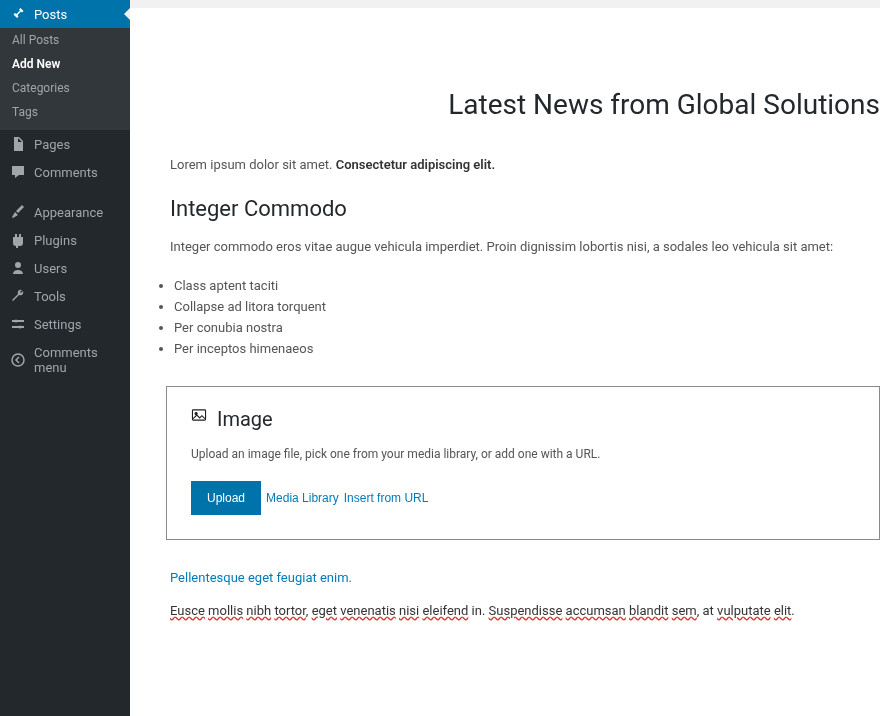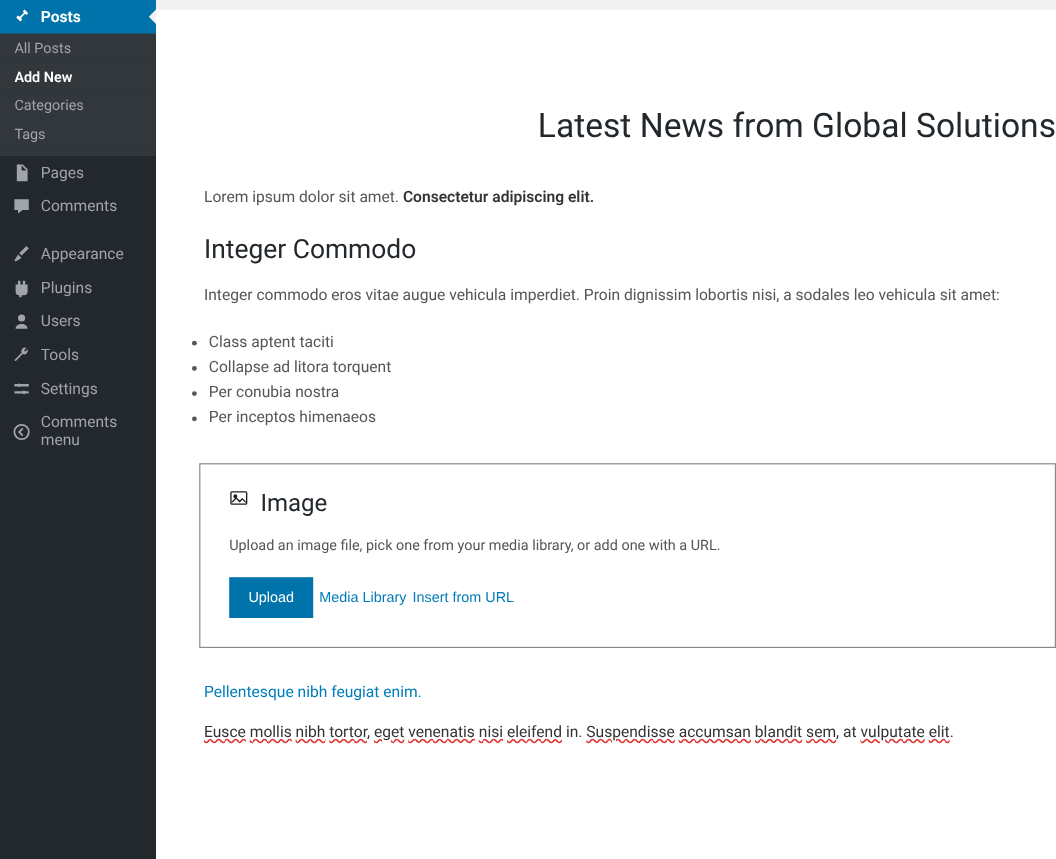--- a/index.html
+++ b/index.html
@@ -28,21 +28,21 @@
       align-items: center;
       padding: 6px 10px;
       color: #a0a5aa;
       cursor: pointer;
       gap: 8px;
       font-size: 13px;
     }
     .sidebar-item.active {
       background: #0073aa;
       color: #fff;
-      font-weight: 700;
+      font-weight: 400;
       position: relative;
       align-items: center;
     }
     .sidebar-item.active::after {
       content: '';
       position: absolute;
       right: 0;
       top: 50%;
       transform: translateY(-50%);
       border: 6px solid transparent;
@@ -303,21 +303,21 @@
       </div>
       <div class="image-block-desc">Upload an image file, pick one from your media library, or add one with a URL.</div>
       <div class="image-block-actions">
         <button class="upload-btn">Upload</button>
         <button class="link-btn">Media Library</button>
         <button class="link-btn">Insert from URL</button>
       </div>
     </div>
 
 
-    <p class="link-text">Pellentesque nibh feugiat enim.</p>
+    <p class="link-text">Pellentesque eget feugiat enim.</p>
 
     <p class="spellcheck-text">
       <span class="wavy">Eusce</span>
       <span class="wavy">mollis</span>
       <span class="wavy">nibh</span>
       <span class="wavy">tortor</span><span>, </span><span class="wavy">eget</span>
       <span class="wavy">venenatis</span>
       <span class="wavy">nisi</span>
       <span class="wavy">eleifend</span><span> in. </span><span class="wavy">Suspendisse</span>
       <span class="wavy">accumsan</span>

